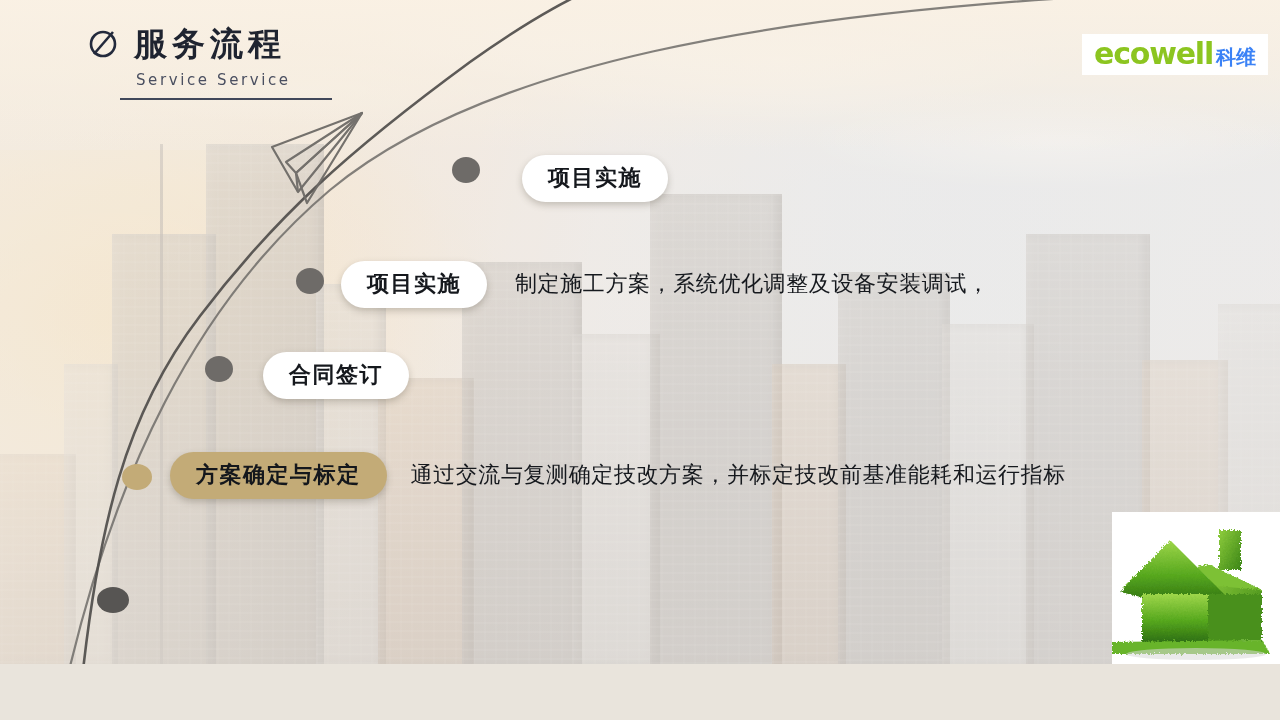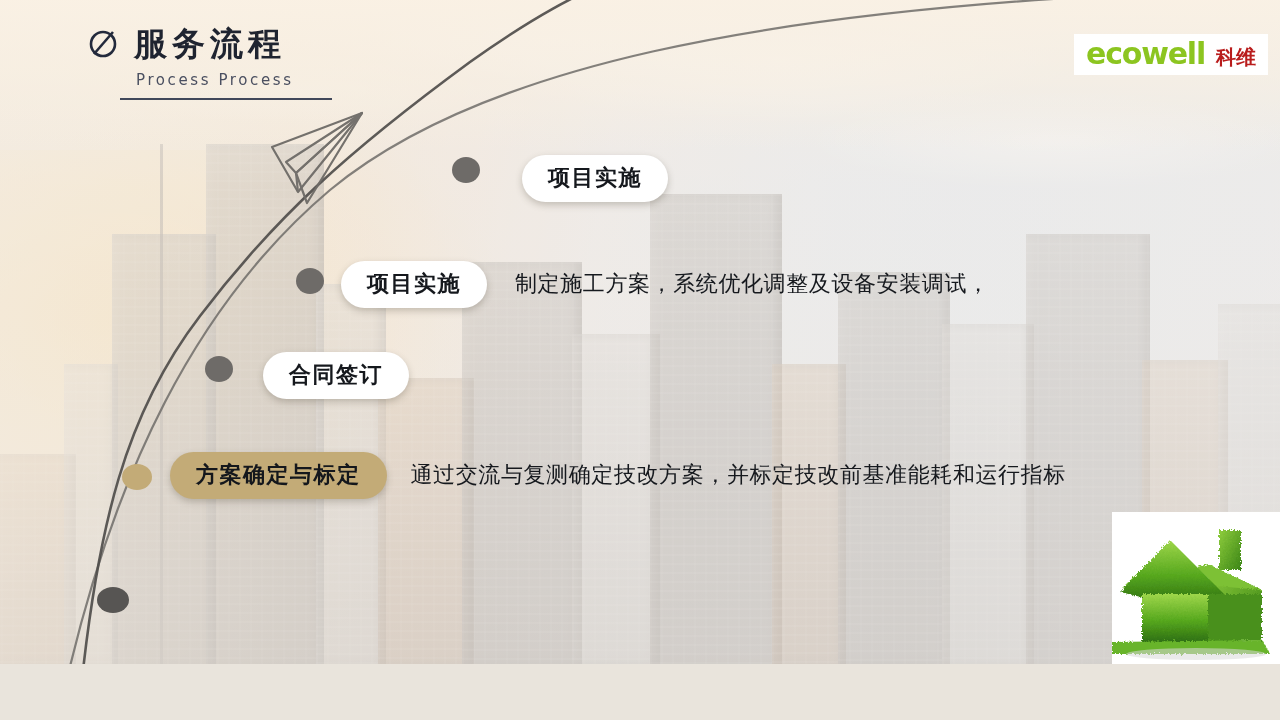--- a/index.html
+++ b/index.html
@@ -86,28 +86,28 @@
   }
   .hd-rule {
     margin-top:9px; margin-left:34px; width:212px; height:2px;
     background:#41485a;
   }
 
   
   .logo {
     position:absolute; right:12px; top:34px;
     background:#ffffff; padding:5px 12px 6px 12px;
-    display:flex; align-items:baseline; gap:11px;
+    display:flex; align-items:baseline; gap:3px;
   }
   .logo-en {
     font-size:30px; font-weight:bold; color:#8cc520;
     letter-spacing:-1.2px; line-height:1;
     font-family:"DejaVu Sans",sans-serif;
   }
-  .logo-cn { font-size:20px; font-weight:bold; color:#b91c1c; letter-spacing:0px; line-height:1; }
+  .logo-cn { font-size:20px; font-weight:bold; color:#3b82f6; letter-spacing:0px; line-height:1; }
 
   
   .step { position:absolute; display:flex; align-items:center; }
   .pill {
     position:relative;
     background:#ffffff; color:#15181d;
     border-radius:26px;
     font-size:22px; font-weight:bold; letter-spacing:1.5px;
     padding:8px 26px 9px 26px;
     white-space:nowrap;
@@ -183,21 +183,21 @@
   <div class="header">
     <div class="hd-row">
       <span class="hd-mark">
         <svg viewBox="0 0 34 34" width="34" height="34">
           <circle cx="17" cy="18" r="12" fill="none" stroke="#232a3c" stroke-width="2.6"></circle>
           <line x1="8" y1="28" x2="27" y2="6" stroke="#232a3c" stroke-width="2.6"></line>
         </svg>
       </span>
       <span class="hd-title">服务流程</span>
     </div>
-    <div class="hd-sub">Process  Process</div>
+    <div class="hd-sub">Service  Service</div>
     <div class="hd-rule"></div>
   </div>
 
   <div class="logo">
     <span class="logo-en">ecowell</span>
     <span class="logo-cn">科维</span>
   </div>
 
   <div class="step" style="left:522px; top:155px;">
     <div class="pill">项目实施</div>

